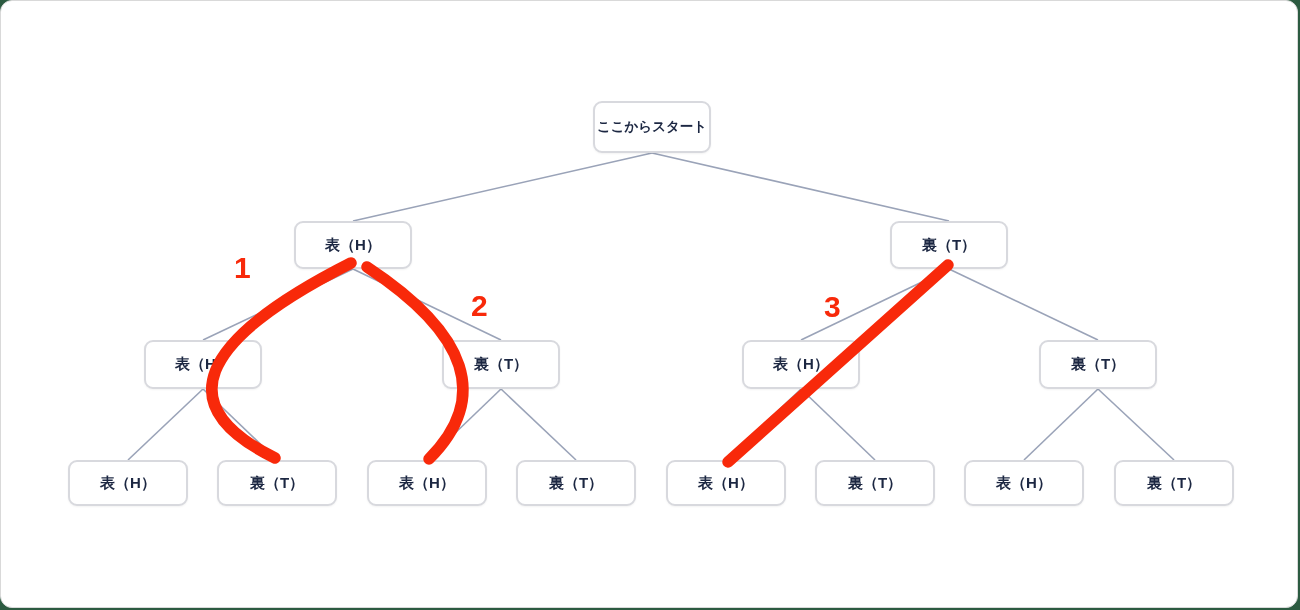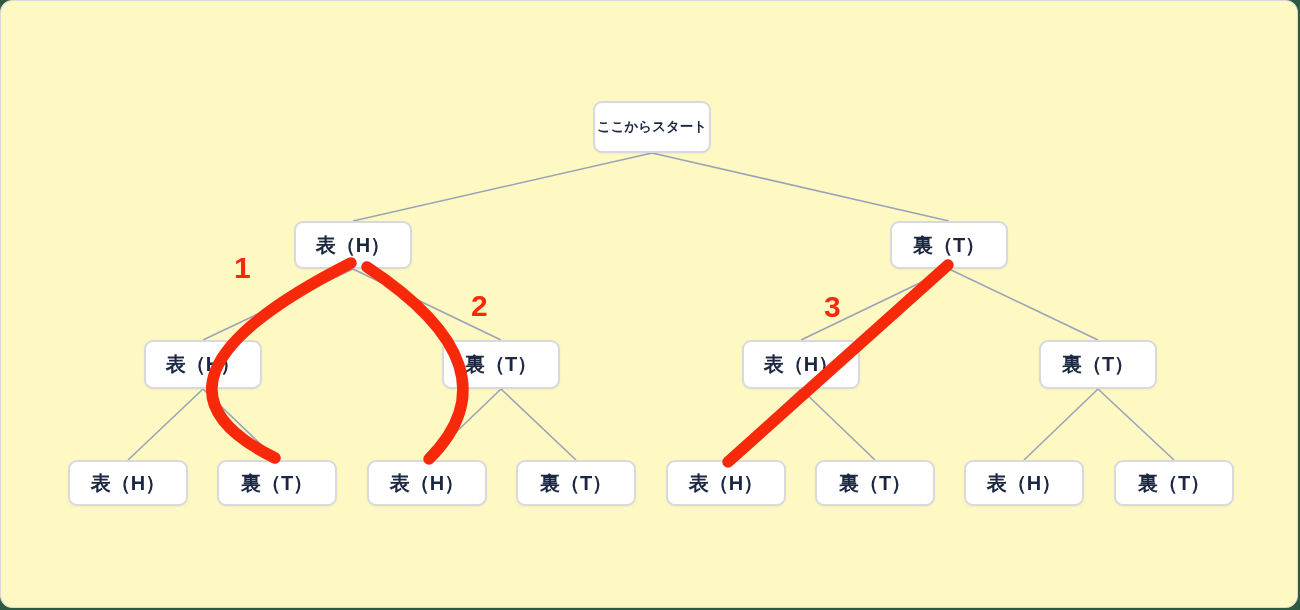--- a/index.html
+++ b/index.html
@@ -4,34 +4,34 @@
 <style>
   html,body{margin:0;padding:0;}
   body{
     width:1300px;height:610px;
     background:#2c5b41; 
     font-family:"Liberation Sans","DejaVu Sans",sans-serif;
     position:relative;overflow:hidden;
   }
   .canvas{
     position:absolute;left:0;top:0;width:1298px;height:608px;
-    background:#fef9c3;border:1px solid #d9d9d9;border-radius:12px;
+    background:#ffffff;border:1px solid #d9d9d9;border-radius:12px;
     box-sizing:border-box;
   }
   svg.layer{position:absolute;left:0;top:0;width:1300px;height:610px;pointer-events:none;}
   .connectors{z-index:1;}
   .marks{z-index:3;}
   .node{
     position:absolute;z-index:2;
     background:#ffffff;
     border:2px solid #d8d9de;
     border-radius:9px;
     box-shadow:0 1px 2px rgba(0,0,0,0.05);
     display:flex;align-items:center;justify-content:center;
-    color:#1c2742;font-weight:700;font-size:20px;
+    color:#1c2742;font-weight:700;font-size:15px;
     box-sizing:border-box;
     white-space:nowrap;
   }
   .node.root{font-size:13.5px;}
   .num{
     position:absolute;z-index:4;
     color:#f8290a;font-weight:700;font-size:30px;line-height:1;
     pointer-events:none;
   }
   .num1{left:233px;top:252px;}

